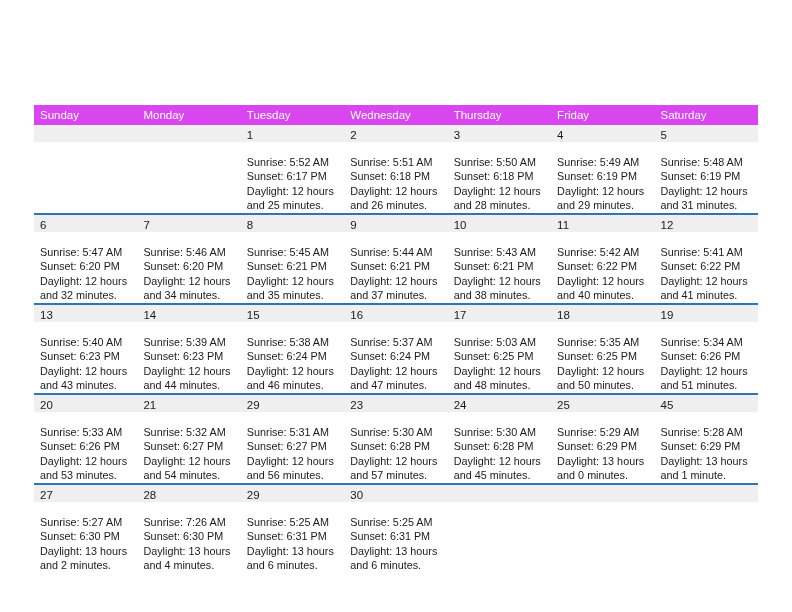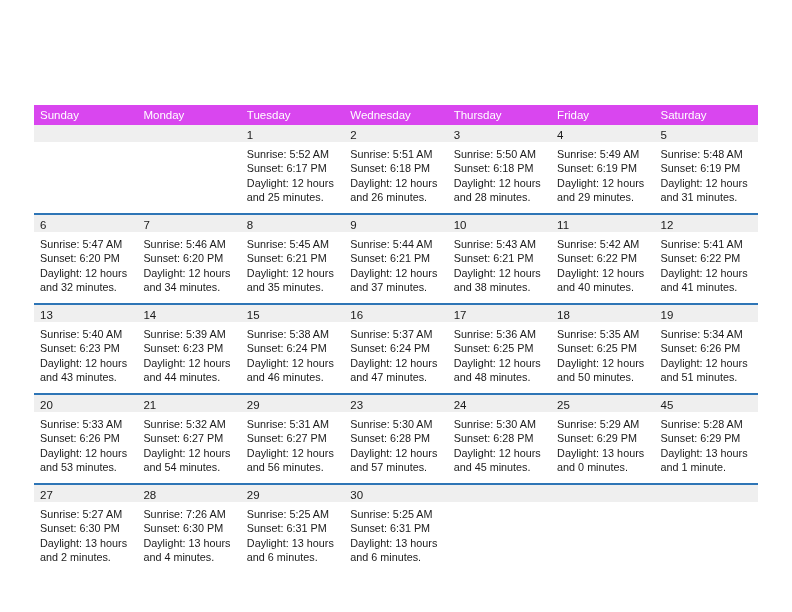--- a/index.html
+++ b/index.html
@@ -125,20 +125,21 @@
     font-size: 11.5px;
     color: #1a1a1a;
     line-height: 16px;
     box-sizing: border-box;
   }
   .cellinfo {
     padding: 5px 8px 0 6px;
     font-size: 10.8px;
     line-height: 14.3px;
     color: #1a1a1a;
+    margin-top: 8px;
   }
   .cellinfo div {
     white-space: normal;
   }
   td.empty .daynum-band {
     background: #efefef;
   }
 </style>
 </head>
 <body>
@@ -311,21 +312,21 @@
               <div class="cellinfo">
                 <div>Sunrise: 5:37 AM</div>
                 <div>Sunset: 6:24 PM</div>
                 <div>Daylight: 12 hours</div>
                 <div>and 47 minutes.</div>
               </div>
             </td>
             <td class="daycell">
               <div class="daynum-band">17</div>
               <div class="cellinfo">
-                <div>Sunrise: 5:36 AM</div>
+                <div>Sunrise: 5:03 AM</div>
                 <div>Sunset: 6:25 PM</div>
                 <div>Daylight: 12 hours</div>
                 <div>and 48 minutes.</div>
               </div>
             </td>
             <td class="daycell">
               <div class="daynum-band">18</div>
               <div class="cellinfo">
                 <div>Sunrise: 5:35 AM</div>
                 <div>Sunset: 6:25 PM</div>

